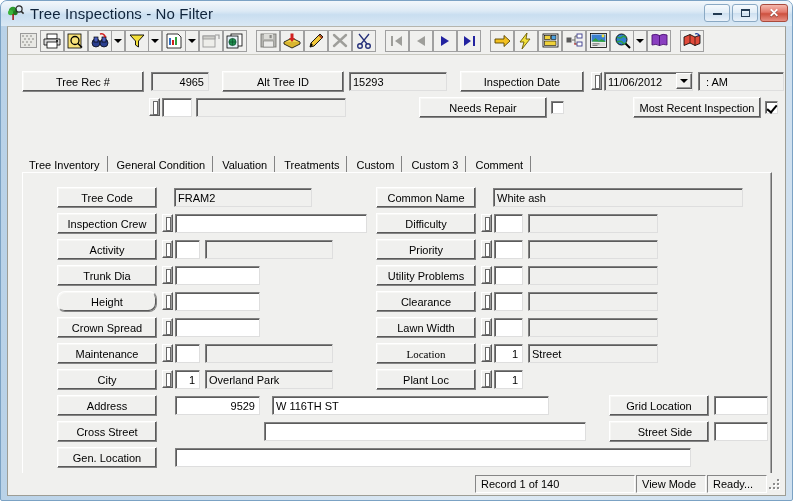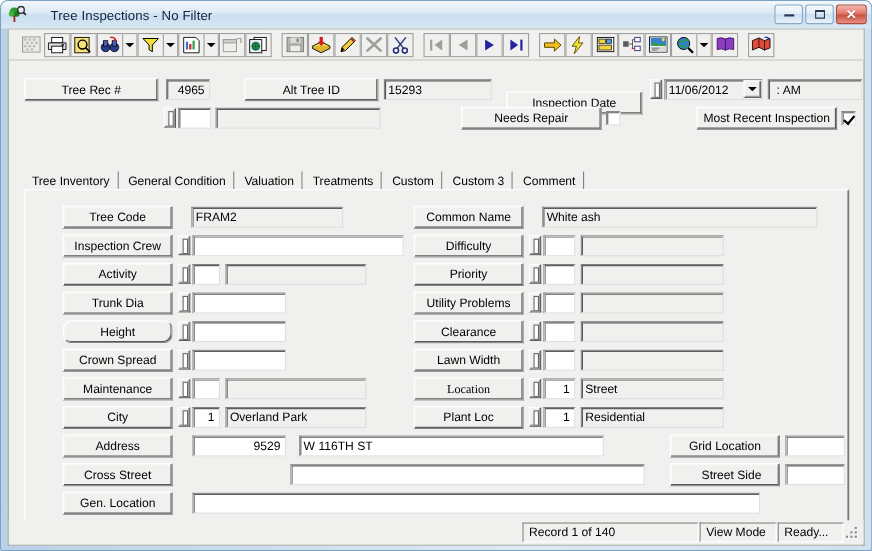--- a/index.html
+++ b/index.html
@@ -30,25 +30,24 @@
     display: flex; align-items: center;
     padding-left: 6px;
   }
   #title-icon {
     width: 18px; height: 18px;
     position: relative;
     flex: 0 0 auto;
     margin-right: 5px;
   }
   #title-text {
-    font-size: 12px;
+    font-size: 15px;
     color: #10243b;
     letter-spacing: 0.1px;
     white-space: nowrap;
-    margin-left: 16px;
   }
   #win-buttons {
     position: absolute; right: 4px; top: 3px;
     display: flex; gap: 2px;
   }
   .win-btn {
     width: 26px; height: 18px;
     border: 1px solid #8aa9c4;
     border-radius: 3px;
     background: linear-gradient(to bottom, #f6fafd 0%, #e0ecf6 50%, #cddff0 51%, #e9f2fa 100%);
@@ -526,26 +525,26 @@
         <svg width="18" height="15" viewBox="0 0 18 15">
             <path d="M1 4 l6 -2.5 l5 2.5 l5 -2 v8.5 l-5 2 l-5 -2.5 l-6 2.5 z" fill="#e04a3a" stroke="#000" stroke-width="0.8"></path>
             <path d="M7 1.5 v9 M12 4 v9" fill="none" stroke="#000" stroke-width="0.6"></path>
             <path d="M12 1 q3 -1 4 1.5" fill="none" stroke="#1a3a9a" stroke-width="1.2"></path>
             <path d="M15.2 1.4 l1.6 1.6 l-2.2 0.4 z" fill="#1a3a9a"></path>
           </svg>
       </div>
     </div>
 
     <div class="lbl-btn" style="left:14px; top:44px; width:122px; height:21px;">Tree Rec #</div>
-    <div class="fld ro num" style="left:143px; top:45px; width:40px; height:19px;">4965</div>
+    <div class="fld ro num" style="left:143px; top:45px; width:58px; height:19px;">4965</div>
 
     <div class="lbl-btn" style="left:214px; top:44px; width:122px; height:21px;">Alt Tree ID</div>
     <div class="fld ro" style="left:341px; top:45px; width:98px; height:19px;">15293</div>
 
-    <div class="lbl-btn" style="left:452px; top:56px; width:124px; height:21px;">Inspection Date</div>
+    <div class="lbl-btn" style="left:452px; top:44px; width:124px; height:21px;">Inspection Date</div>
     <div class="spin" style="left:583px; top:45px;"></div>
     <div class="fld ro" style="left:596px; top:45px; width:89px; height:19px;">11/06/2012</div>
     <div class="combo-arrow" style="left:668px; top:46px;"></div>
     <div class="fld ro" style="left:690px; top:45px; width:86px; height:19px; padding-left:7px;">:  AM</div>
 
     <div class="spin" style="left:141px; top:71px;"></div>
     <div class="fld" style="left:154px; top:71px; width:30px; height:19px;"></div>
     <div class="fld ro" style="left:188px; top:71px; width:150px; height:19px;"></div>
 
     <div class="lbl-btn" style="left:411px; top:70px; width:128px; height:21px;">Needs Repair</div>
@@ -629,21 +628,20 @@
       <div class="fld ro" style="left:505px; top:145px; width:130px; height:19px;"></div>
 
       <div class="lbl-btn" style="left:353px; top:170px; width:100px; height:21px;font-family:Liberation Serif, serif;">Location</div>
       <div class="spin" style="left:458px; top:171px;"></div>
       <div class="fld num" style="left:471px; top:171px; width:29px; height:19px;">1</div>
       <div class="fld ro" style="left:505px; top:171px; width:130px; height:19px;">Street</div>
 
       <div class="lbl-btn" style="left:353px; top:196px; width:100px; height:21px;">Plant Loc</div>
       <div class="spin" style="left:458px; top:197px;"></div>
       <div class="fld num" style="left:471px; top:197px; width:29px; height:19px;">1</div>
-      <div class="fld ro" style="left:505px; top:197px; width:130px; height:19px;">Residential</div>
 
       <div class="lbl-btn" style="left:34px; top:222px; width:100px; height:21px;">Address</div>
       <div class="fld num" style="left:152px; top:223px; width:85px; height:19px;">9529</div>
       <div class="fld" style="left:241px; top:223px; width:277px; height:19px;margin-left:8px;">W 116TH ST</div>
       <div class="lbl-btn" style="left:586px; top:222px; width:100px; height:21px;">Grid Location</div>
       <div class="fld" style="left:691px; top:223px; width:54px; height:19px;"></div>
 
       <div class="lbl-btn" style="left:34px; top:248px; width:100px; height:21px;">Cross Street</div>
       <div class="fld" style="left:241px; top:249px; width:322px; height:19px;"></div>
       <div class="lbl-btn" style="left:586px; top:248px; width:100px; height:21px;padding-left:12px;">Street Side</div>

